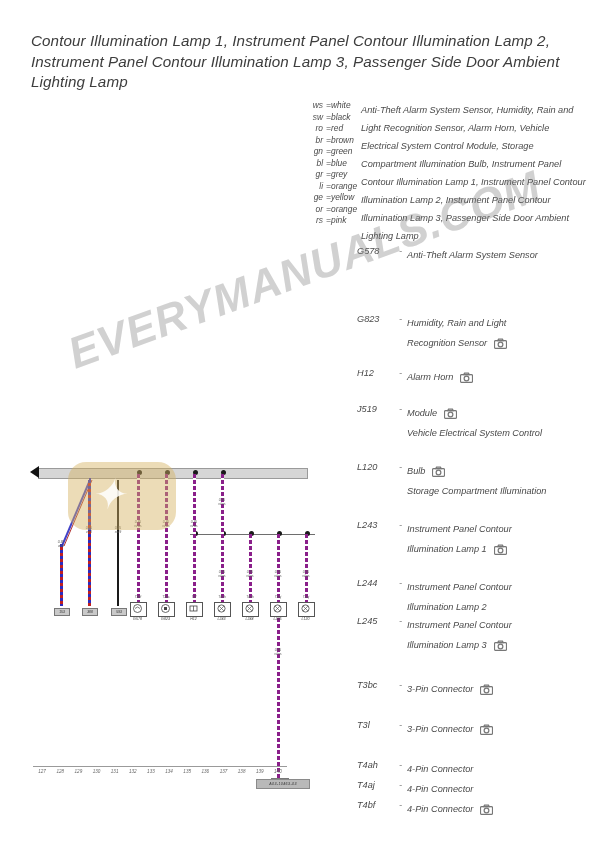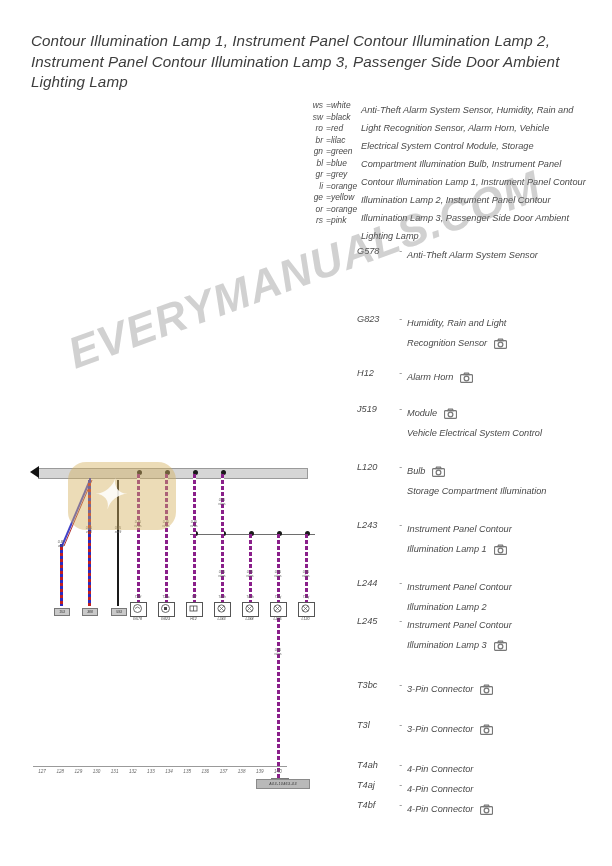--- a/index.html
+++ b/index.html
@@ -145,21 +145,21 @@
       <span>black</span>
     </div>
     <div class="row">
       <span class="abbr">ro</span>
       <span class="eq">=</span>
       <span>red</span>
     </div>
     <div class="row">
       <span class="abbr">br</span>
       <span class="eq">=</span>
-      <span>lilac</span>
+      <span>brown</span>
     </div>
     <div class="row">
       <span class="abbr">gn</span>
       <span class="eq">=</span>
       <span>green</span>
     </div>
     <div class="row">
       <span class="abbr">bl</span>
       <span class="eq">=</span>
       <span>blue</span>

